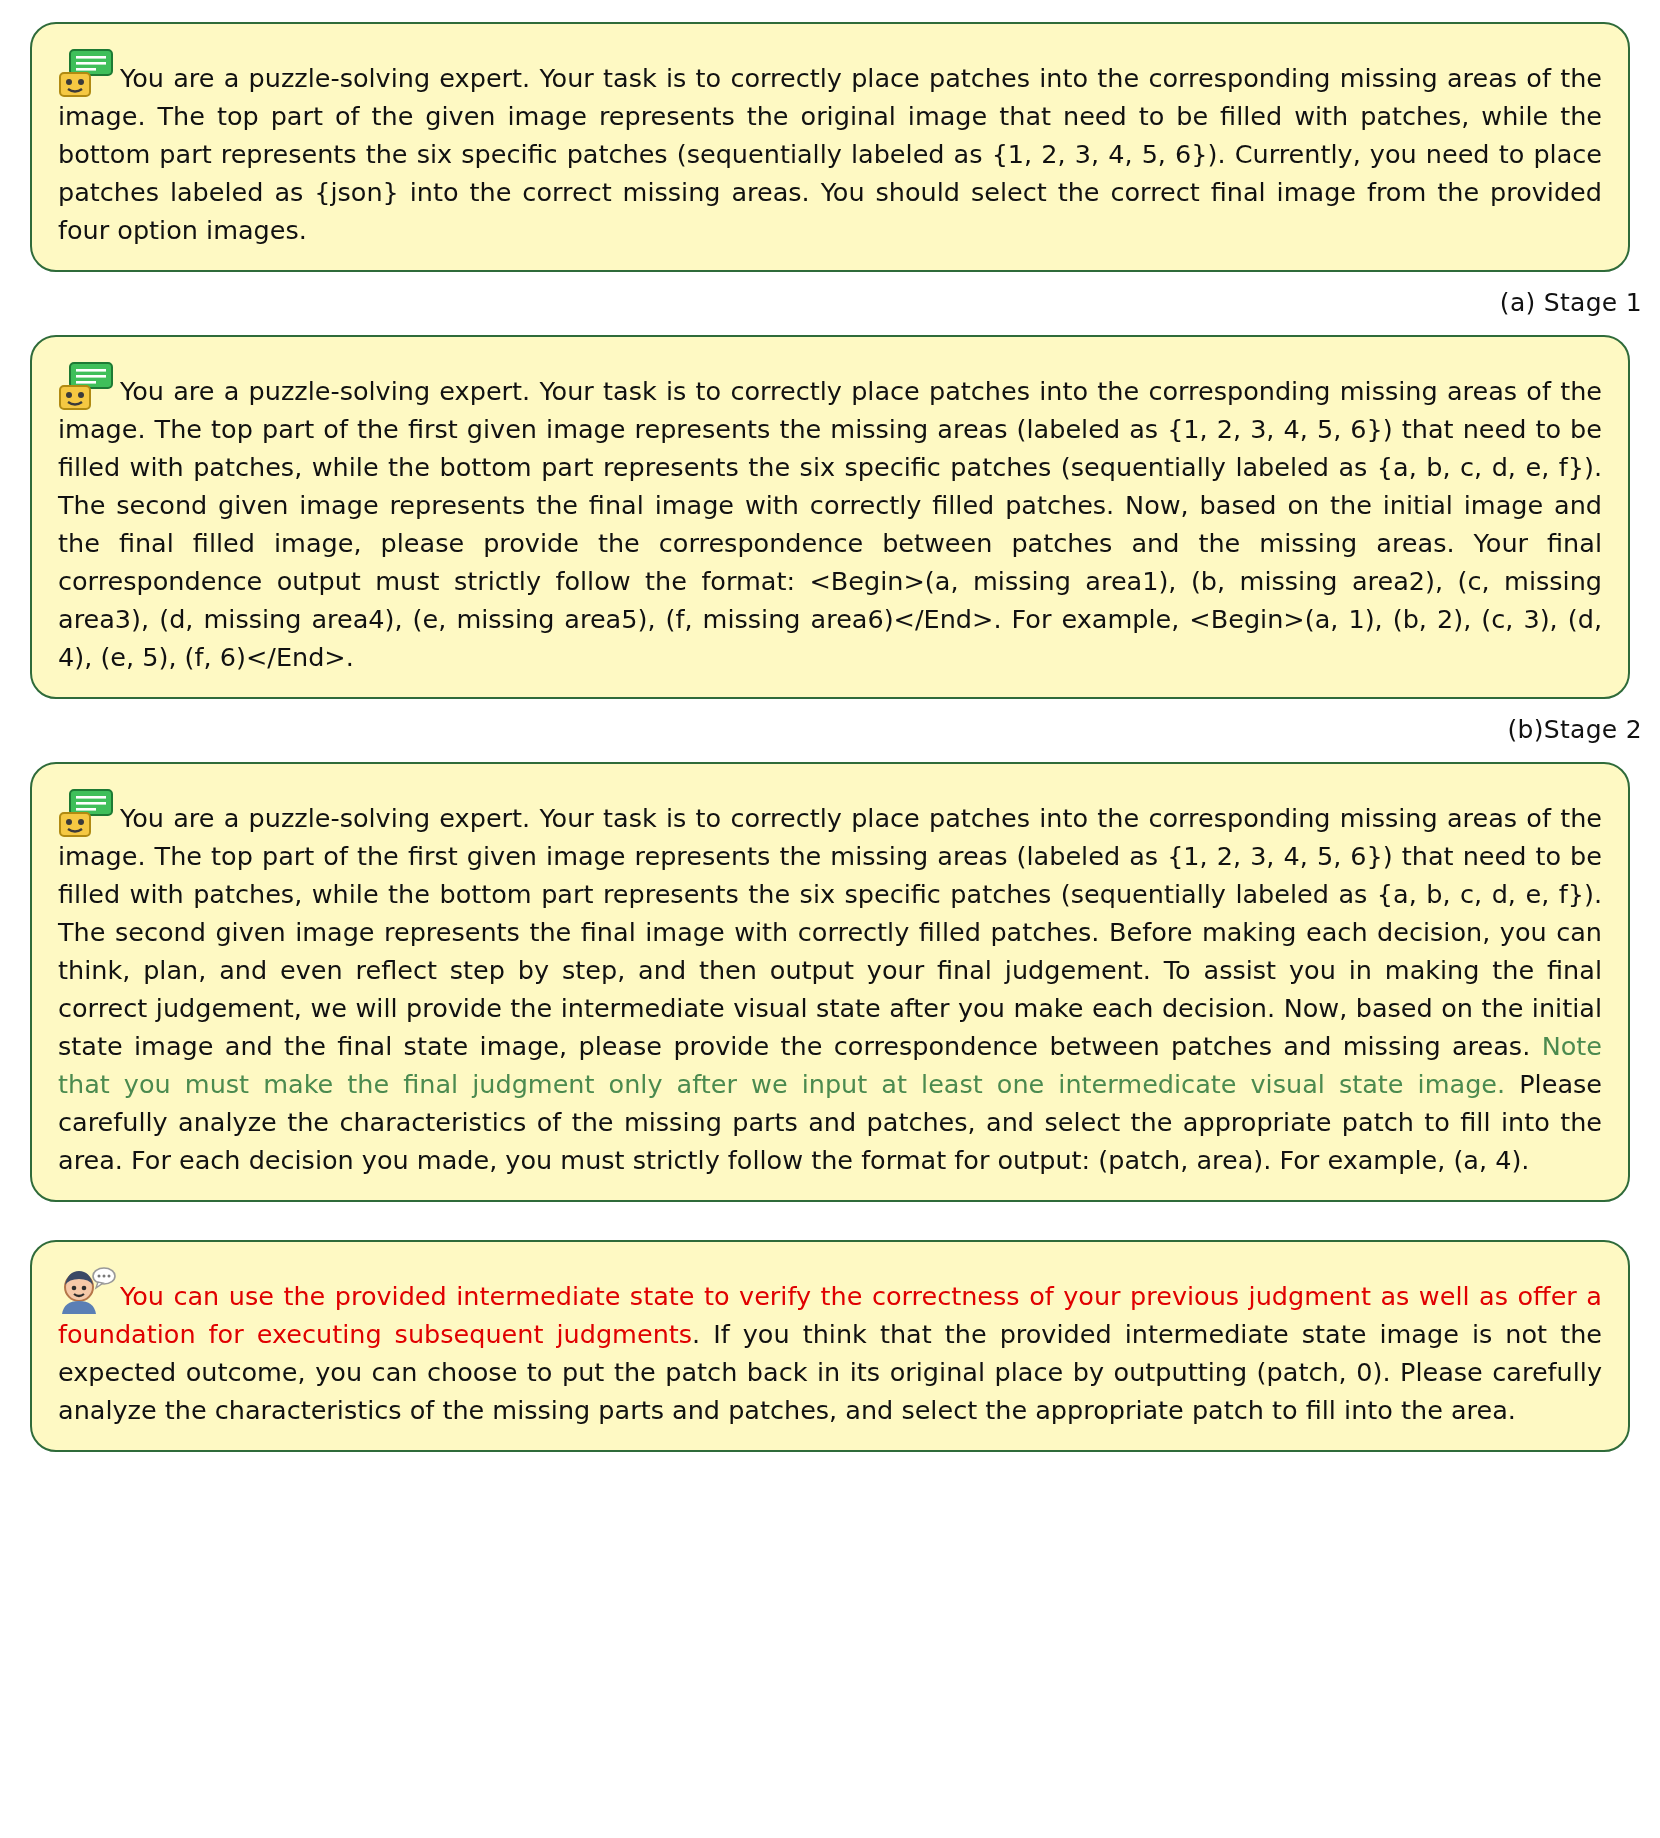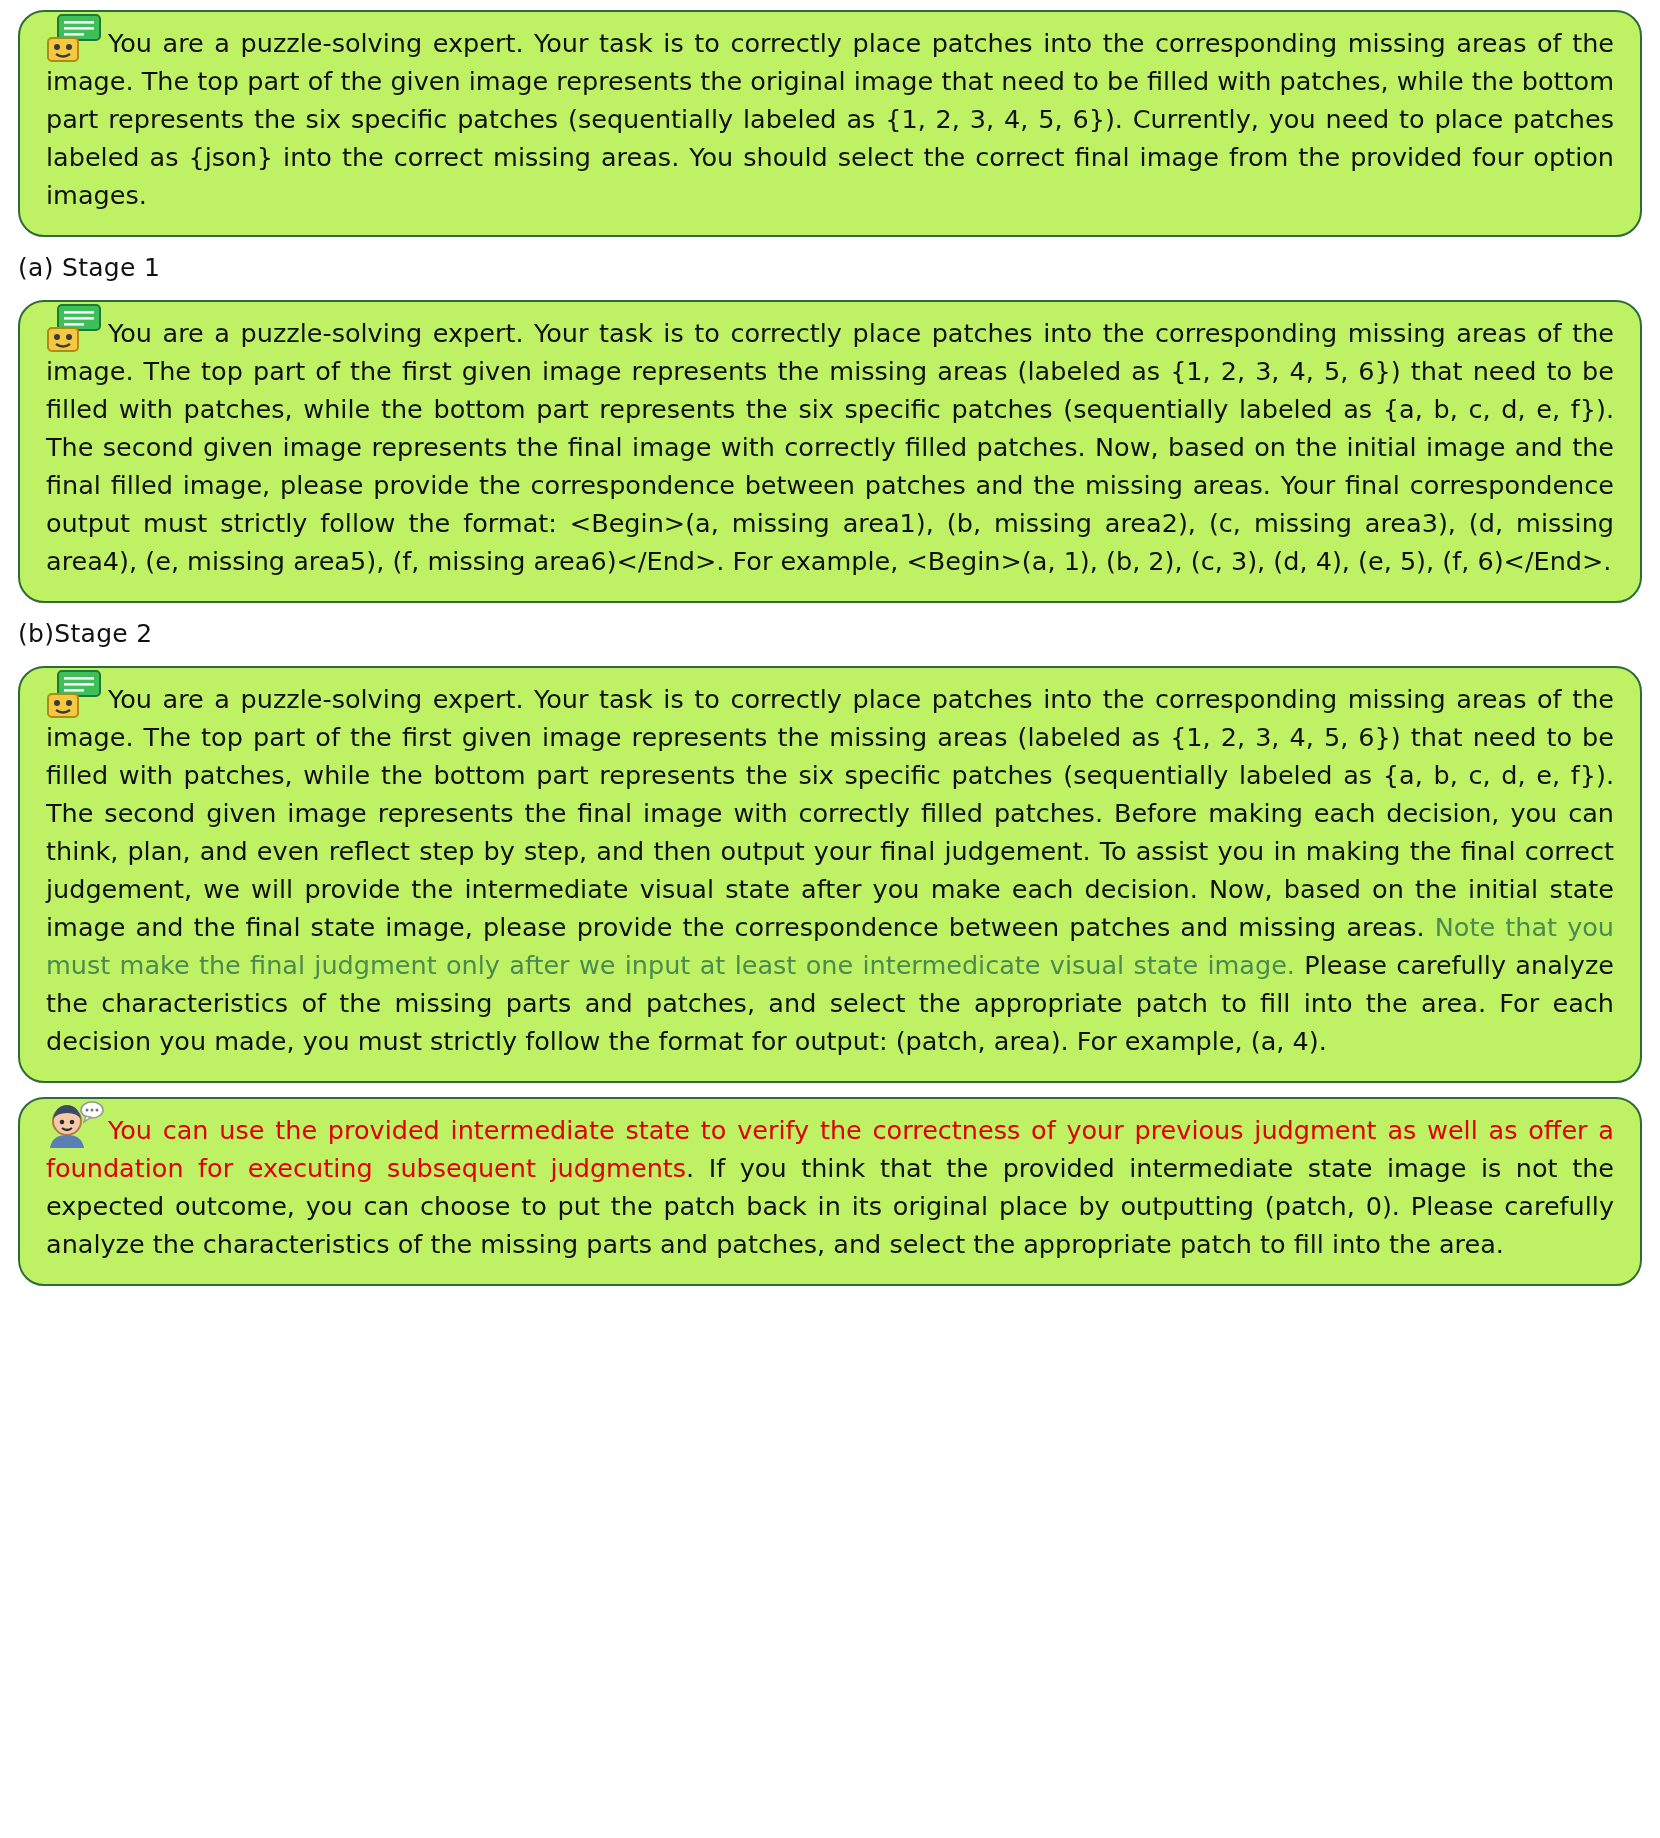--- a/index.html
+++ b/index.html
@@ -12,36 +12,36 @@
     font-family: "DejaVu Sans", sans-serif;
   }
   .page {
     width: 1660px;
     box-sizing: border-box;
     padding: 10px 18px 8px 18px;
   }
   .panel {
     border: 2px solid #2f6b3a;
     border-radius: 26px;
-    background: #bef264;
+    background: #fef9c3;
     box-sizing: border-box;
-    padding: 2px 26px 20px 26px;
-    margin: 0;
+    padding: 25px 26px 20px 26px;
+    margin: 12px;
   }
   .panel p {
     margin: 0;
     font-size: 25.5px;
     line-height: 1.49;
     text-align: justify;
     text-justify: inter-word;
     color: #111111;
     letter-spacing: 0px;
   }
   .caption {
-    text-align: left;
+    text-align: right;
     font-size: 25px;
     color: #111111;
     margin: 16px 0 18px 0;
     letter-spacing: 0.3px;
   }
   .spacer-sm { height: 14px; }
 
   
   .icon {
     display: inline-block;

